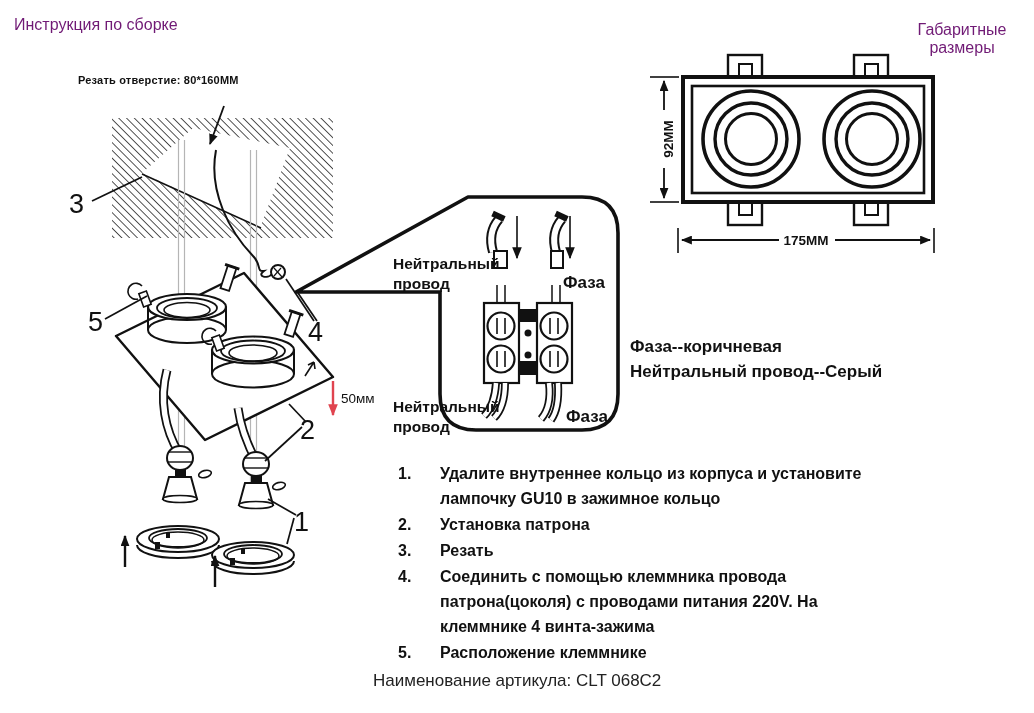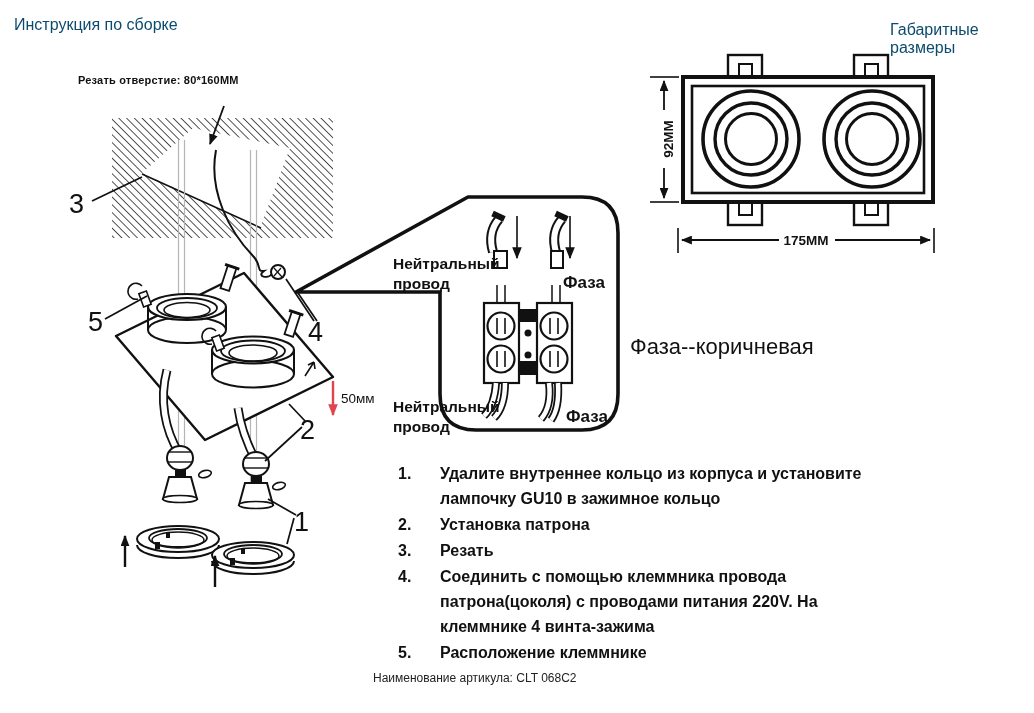--- a/index.html
+++ b/index.html
@@ -1,26 +1,26 @@
 <!DOCTYPE html>
 <html><head>
 <meta charset="utf-8">
 <style>
   html,body{margin:0;padding:0;}
   body{
     width:1034px;height:713px;position:relative;background:#ffffff;overflow:hidden;
     font-family:"Liberation Sans","DejaVu Sans",sans-serif;color:#111;
   }
   .abs{position:absolute;}
-  .hdr{font-size:16px;font-weight:400;color:#0c4a6e;}
+  .hdr{font-size:16px;font-weight:400;color:#701a75;text-align:center;}
   .cutlabel{font-size:11px;font-weight:700;letter-spacing:.2px;}
-  .legend{font-size:22px;font-weight:400;line-height:25px;}
+  .legend{font-size:17px;font-weight:700;line-height:25px;}
   .instr{width:505px;font-size:16px;font-weight:700;line-height:25px;}
   .instr .row{display:grid;grid-template-columns:42px 463px;margin-bottom:1px;}
-  .footer{font-size:12px;font-weight:400;color:#222;}
+  .footer{font-size:17px;font-weight:400;color:#222;}
   svg{display:block;}
   svg text{font-family:"Liberation Sans","DejaVu Sans",sans-serif;fill:#111;}
   .lbl{font-size:15.5px;font-weight:700;}
   .lblB{font-size:17px;font-weight:700;}
   .callout{font-size:27px;font-weight:400;}
   .dimtxt{font-size:13.5px;font-weight:600;}
 </style>
 </head>
 <body>
 
@@ -230,20 +230,21 @@
   <text class="lbl" x="393" y="269">Нейтральный</text>
   <text class="lbl" x="393" y="289">провод</text>
   <text class="lblB" x="563" y="288">Фаза</text>
   <text class="lbl" x="393" y="412">Нейтральный</text>
   <text class="lbl" x="393" y="432">провод</text>
   <text class="lblB" x="566" y="422">Фаза</text>
 </svg>
 
 <div class="abs legend" style="left:630px;top:334px;">
   <div>Фаза--коричневая</div>
+  <div>Нейтральный провод--Серый</div>
 </div>
 
 <svg class="abs" style="left:640px;top:45px;" width="400" height="215" viewBox="640 45 400 215">
   <defs>
     <marker id="md" viewBox="0 0 10 8" refX="9" refY="4" markerWidth="11" markerHeight="9" orient="auto-start-reverse" markerUnits="userSpaceOnUse">
       <path d="M0,0 L10,4 L0,8 z" fill="#111"></path>
     </marker>
   </defs>
   <g fill="#fff" stroke="#111">
     <rect x="728" y="55" width="34" height="24" stroke-width="2.4"></rect>

